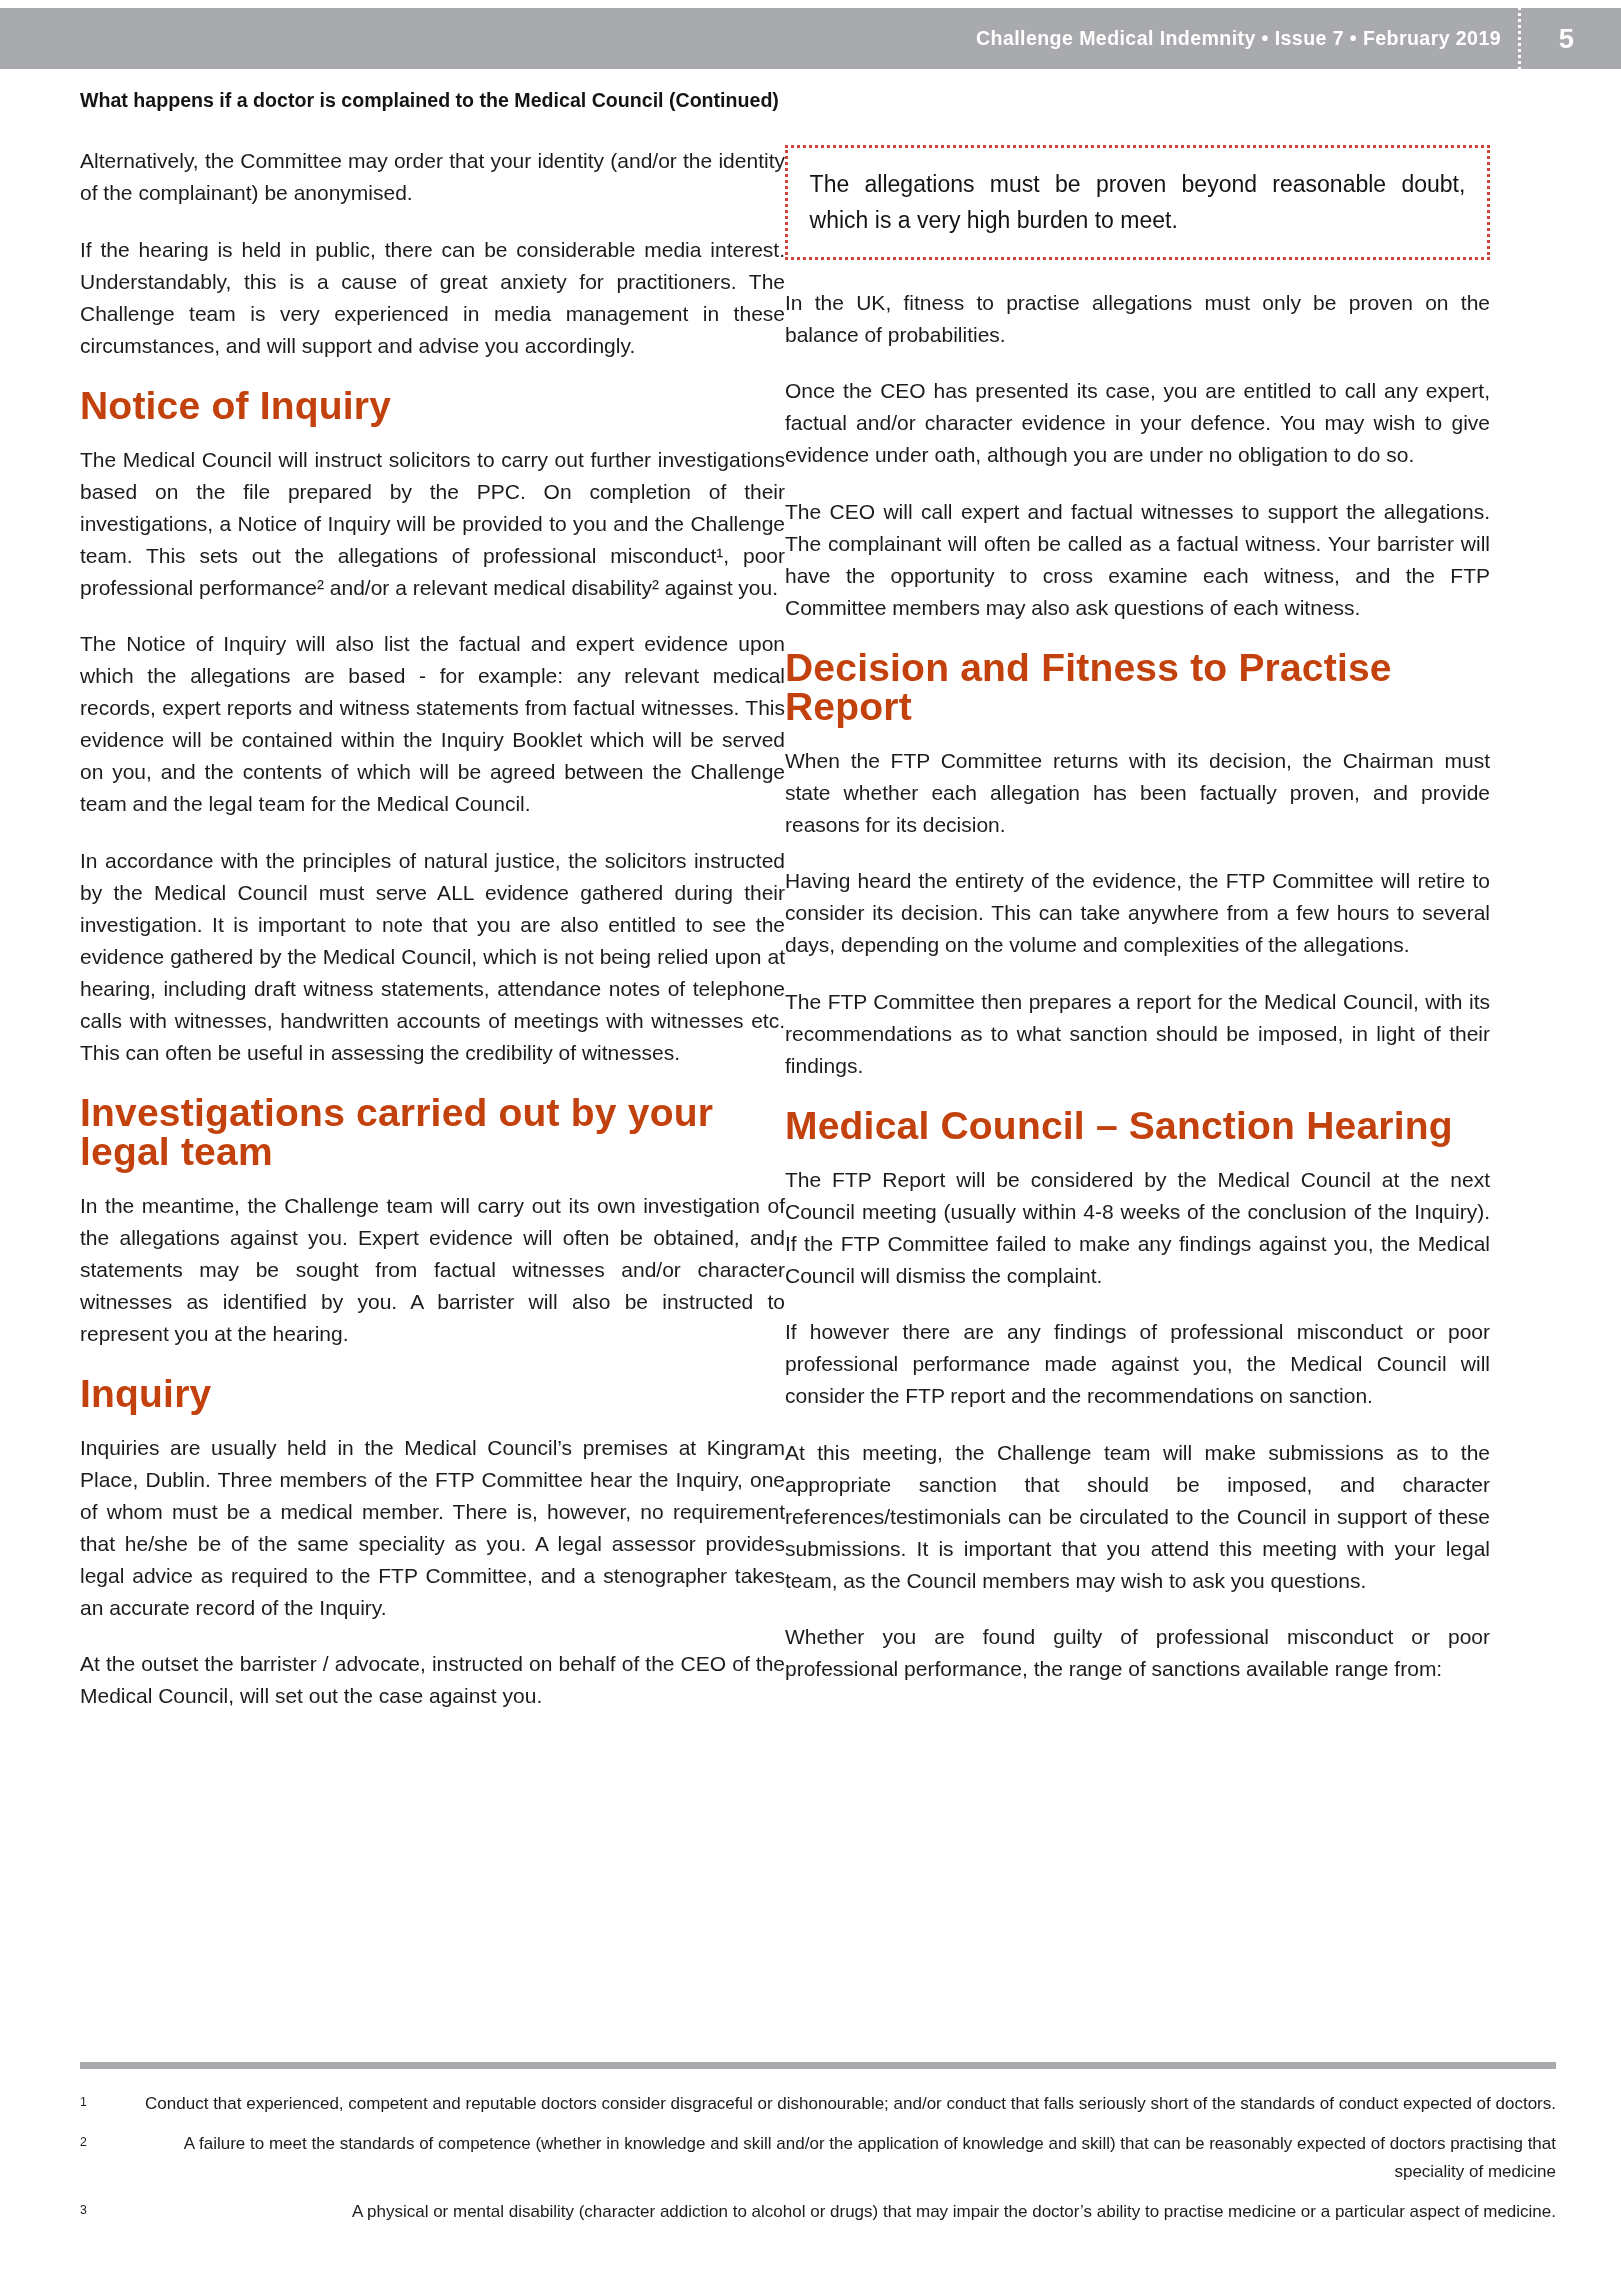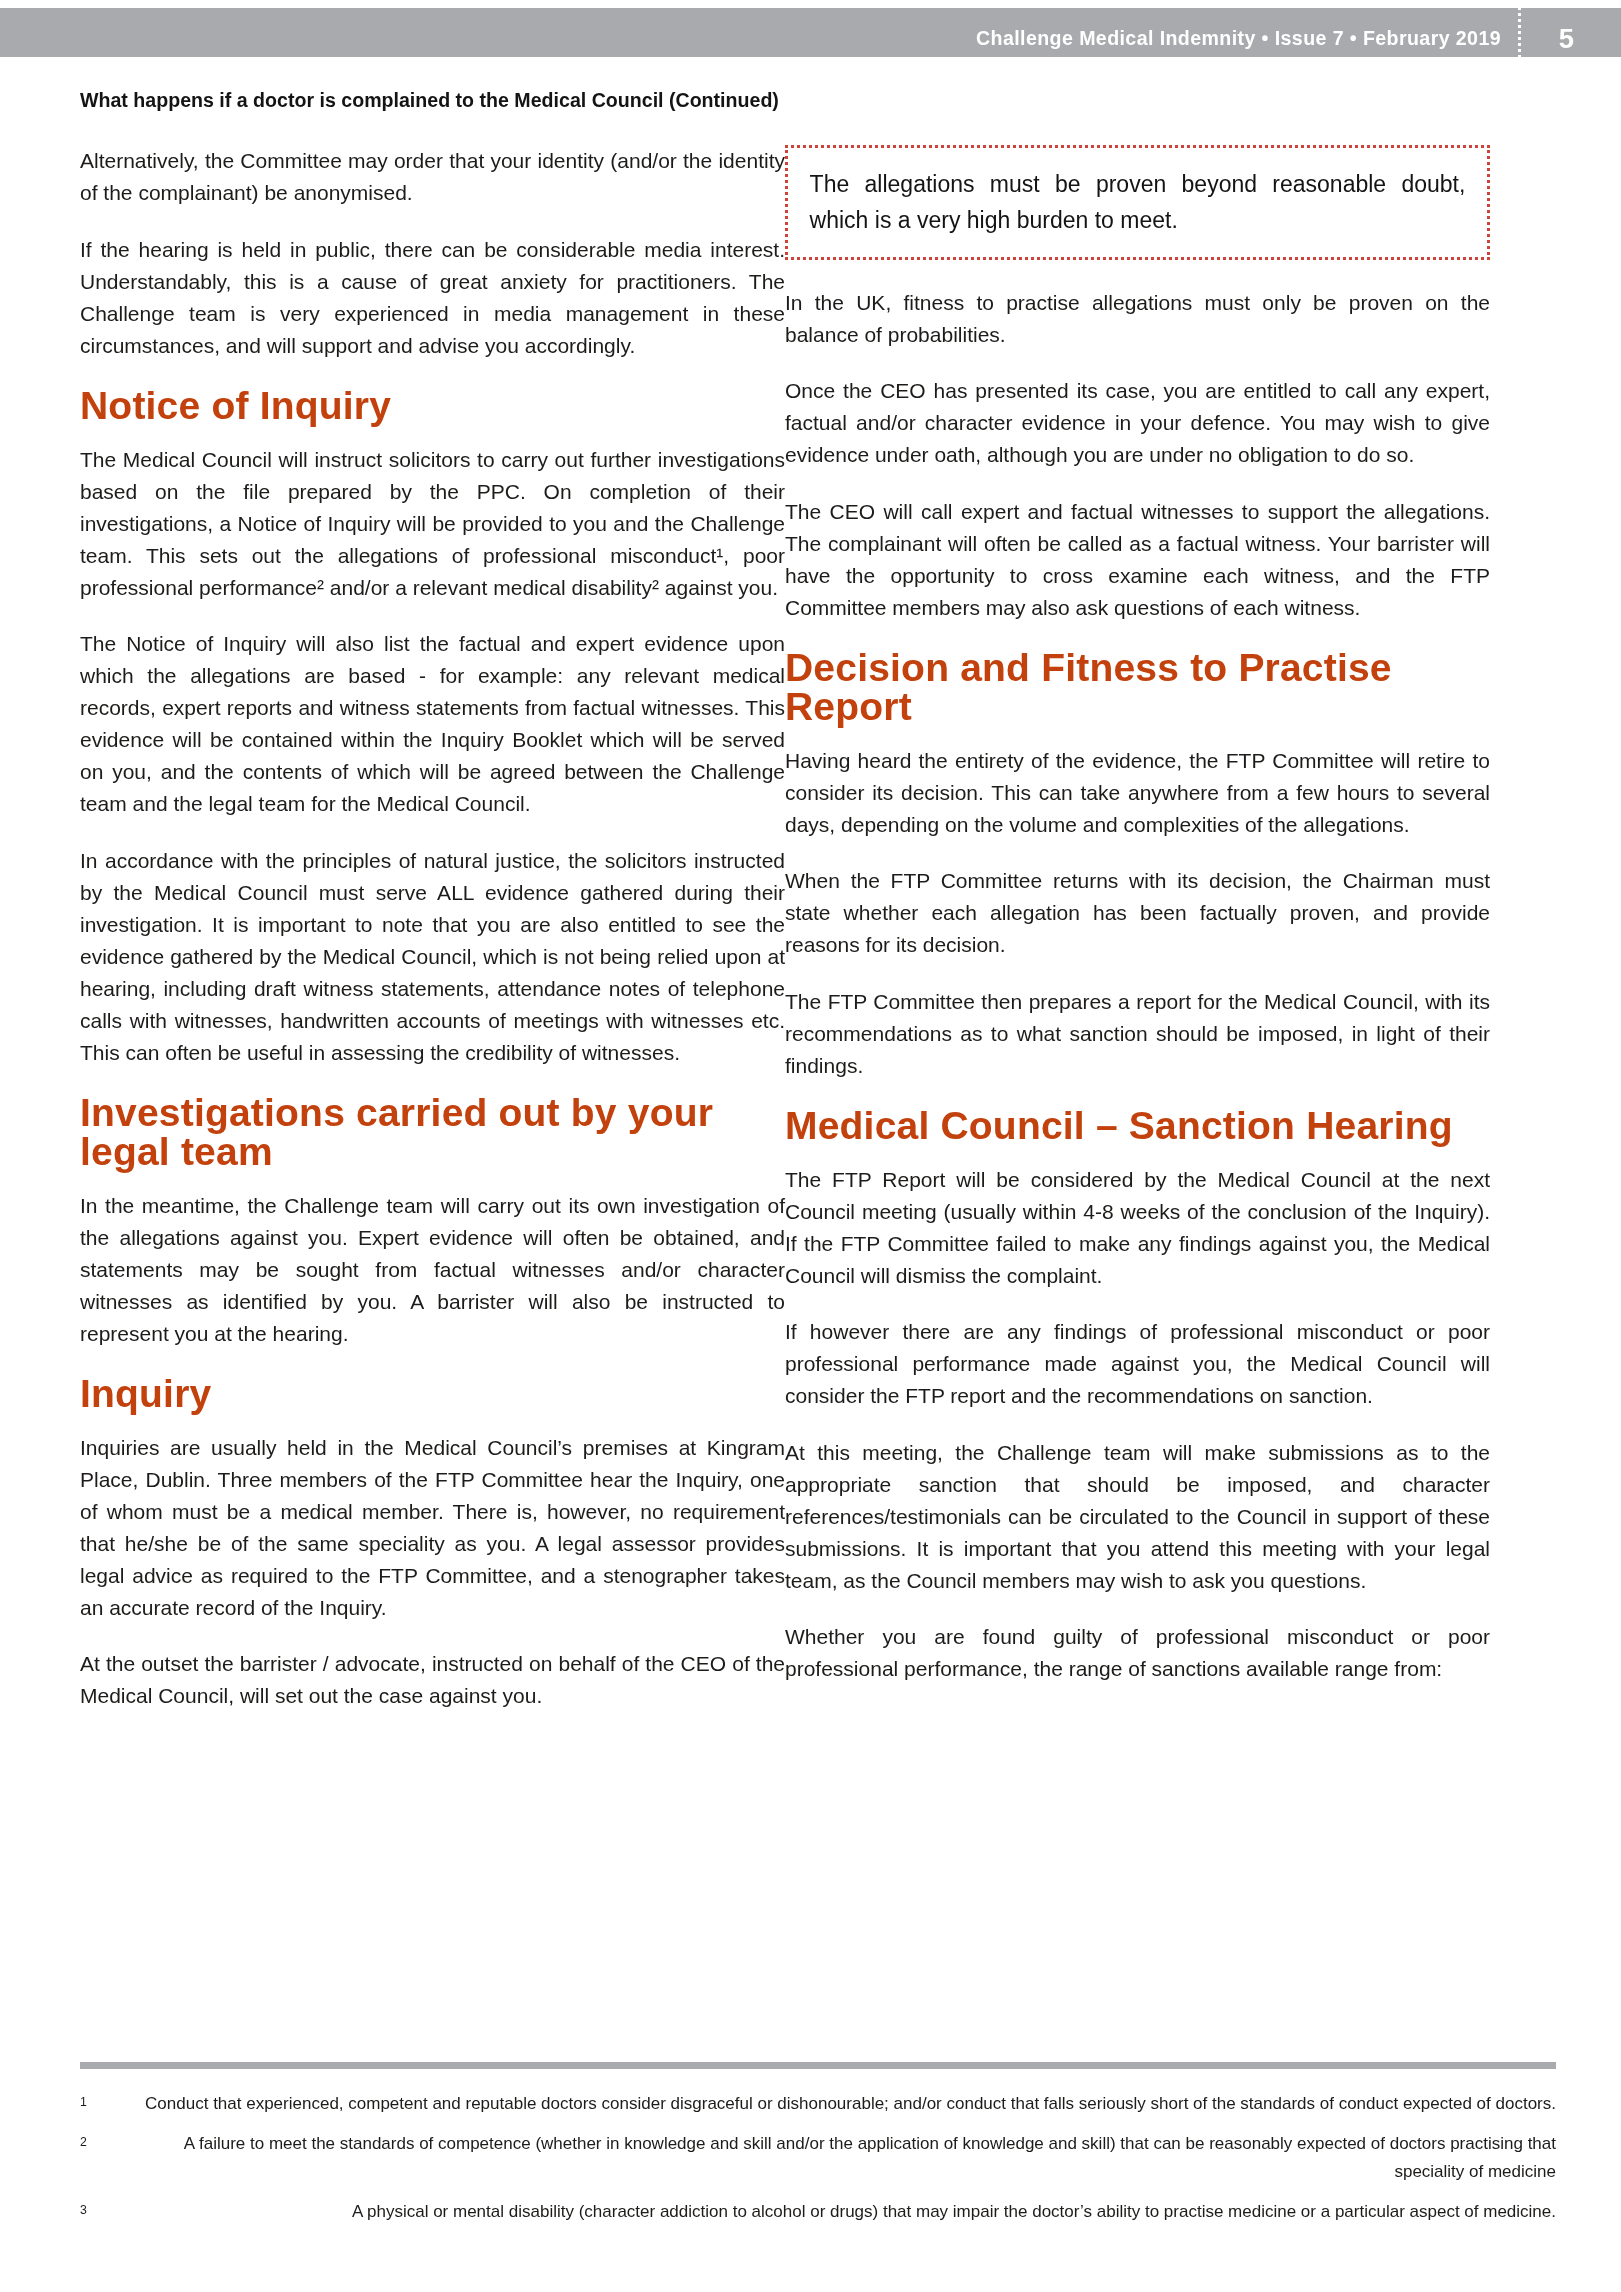--- a/index.html
+++ b/index.html
@@ -3,21 +3,21 @@
 <meta charset="utf-8">
 <style>
   html,body{margin:0;padding:0;}
   body{
     width:1621px;height:2293px;position:relative;background:#ffffff;
     font-family:"Liberation Sans", sans-serif;color:#1d1c1a;
     -webkit-font-smoothing:antialiased;
   }
   
   .header-bar{
-    position:absolute;left:0;top:7.8px;width:1621px;height:49px;
+    position:absolute;left:0;top:7.8px;width:1621px;height:61px;
     background:#a8aaad;
   }
   .header-text{
     position:absolute;right:120px;top:0;height:61px;line-height:61px;
     color:#ffffff;font-weight:bold;font-size:19.6px;letter-spacing:0.4px;
     white-space:nowrap;
   }
   .dotted-sep{
     position:absolute;right:100px;top:-7.8px;height:82px;width:0;
     border-left:3.9px dotted #ffffff;
@@ -97,22 +97,22 @@
     <p class="body">Inquiries are usually held in the Medical Council’s premises at Kingram Place, Dublin.  Three members of the FTP Committee hear the Inquiry, one of whom must be a medical member. There is, however, no requirement that he/she be of the same speciality as you.  A legal assessor provides legal advice as required to the FTP Committee, and a stenographer takes an accurate record of the Inquiry.</p>
     <p class="body">At the outset the barrister / advocate, instructed on behalf of the CEO of the Medical Council, will set out the case against you.</p>
   </div>
 
   <div class="col">
     <div class="callout">The allegations must be proven beyond reasonable doubt, which is a very high burden to meet.</div>
     <p class="body">In the UK, fitness to practise allegations must only be proven on the balance of probabilities.</p>
     <p class="body">Once the CEO has presented its case, you are entitled to call any expert, factual and/or character evidence in your defence. You may wish to give evidence under oath, although you are under no obligation to do so.</p>
     <p class="body">The CEO will call expert and factual witnesses to support the allegations. The complainant will often be called as a factual witness. Your barrister will have the opportunity to cross examine each witness, and the FTP Committee members may also ask questions of each witness.</p>
     <h2 class="section">Decision and Fitness to Practise Report</h2>
+    <p class="body">When the FTP Committee returns with its decision, the Chairman must state whether each allegation has been factually proven, and provide reasons for its decision.</p>
     <p class="body">Having heard the entirety of the evidence, the FTP Committee will retire to consider its decision.  This can take anywhere from a few hours to several days, depending on the volume and complexities of the allegations.</p>
-    <p class="body">When the FTP Committee returns with its decision, the Chairman must state whether each allegation has been factually proven, and provide reasons for its decision.</p>
     <p class="body">The FTP Committee then prepares a report for the Medical Council, with its recommendations as to what sanction should be imposed, in light of their findings.</p>
     <h2 class="section">Medical Council – Sanction Hearing</h2>
     <p class="body">The FTP Report will be considered by the Medical Council at the next Council meeting (usually within 4-8 weeks of the conclusion of the Inquiry).  If the FTP Committee failed to make any findings against you, the Medical Council will dismiss the complaint.</p>
     <p class="body">If however there are any findings of professional misconduct or poor professional performance made against you, the Medical Council will consider the FTP report and the recommendations on sanction.</p>
     <p class="body">At this meeting, the Challenge team will make submissions as to the appropriate sanction that should be imposed, and character references/testimonials can be circulated to the Council in support of these submissions.  It is important that you attend this meeting with your legal team, as the Council members may wish to ask you questions.</p>
     <p class="body">Whether you are found guilty of professional misconduct or poor professional performance, the range of sanctions available range from:</p>
   </div>
 
 </div>
 

